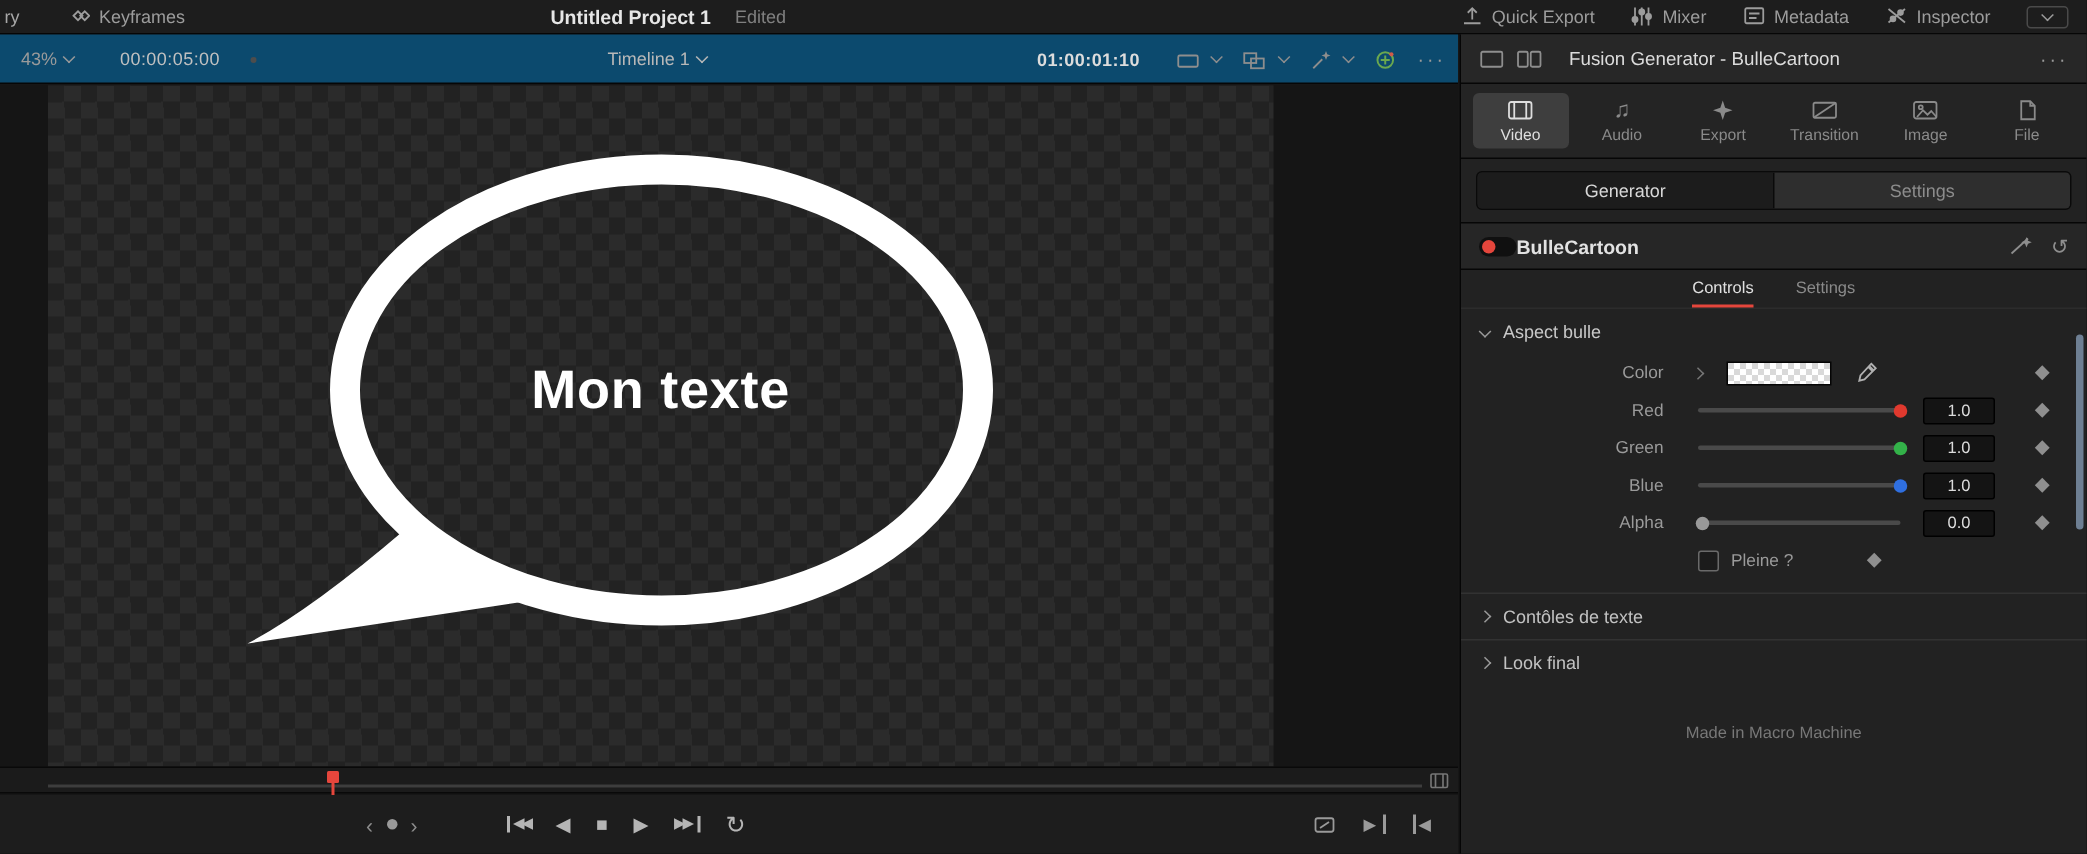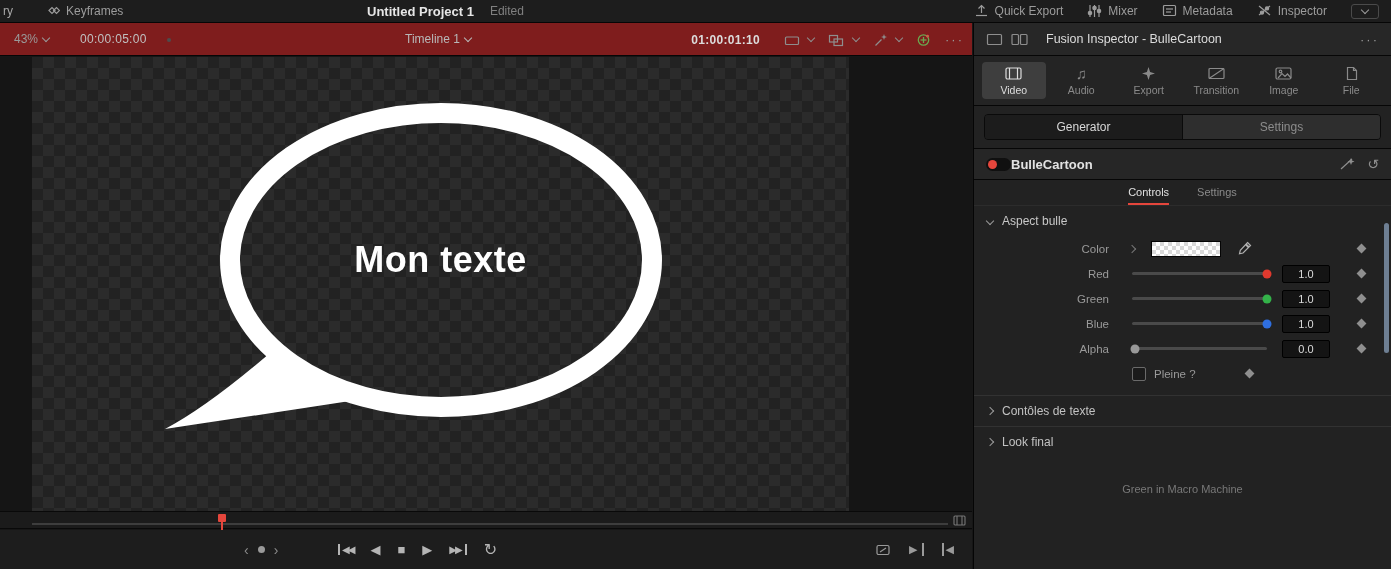--- a/index.html
+++ b/index.html
@@ -17,21 +17,21 @@
   .tb-partial { margin-left:3px; color:#a8a8a8; }
   .tb-item { display:flex; align-items:flex-start; gap:6px; }
   .tb-title { position:absolute; left:367px; top:0; height:22px; display:flex; align-items:center; gap:16px; }
   .proj { font-weight:bold; color:#e6e6e6; font-size:13px; }
   .edited { color:#808080; font-size:12px; }
   .tb-right { margin-left:auto; display:flex; align-items:center; gap:24px; padding-right:12px; }
   .tb-box { border:1px solid #4a4a4a; border-radius:3px; width:28px; height:15px; display:flex; align-items:center; justify-content:center; }
   .tb-box .chev { margin:0 0 2px 0; }
 
   
-  .vtoolbar { position:absolute; left:0; top:23px; width:972px; height:33px; background:#7f1d1d;
+  .vtoolbar { position:absolute; left:0; top:23px; width:972px; height:33px; background:#0c4a6e;
     border-bottom:1px solid #060606; font-size:12px; color:#9a9a9a; }
   .vt-zoom { position:absolute; left:14px; top:9px; }
   .vt-tc { position:absolute; left:80px; top:9px; color:#c0c0c0; letter-spacing:.3px; }
   .vt-dot { position:absolute; left:167px; top:15px; width:4px; height:4px; border-radius:50%; background:#4d4d4d; }
   .vt-tl { position:absolute; left:405px; top:9px; color:#b8b8b8; }
   .vt-right { position:absolute; right:8px; top:0; height:33px; display:flex; align-items:center; gap:14px; color:#8e8e8e; }
   .vt-rtc { font-weight:bold; color:#dcdcdc; margin-right:10px; letter-spacing:.3px; }
   .canvas { position:absolute; left:0; top:57px; width:972px; height:454px; background:#151515; }
   .checker { position:absolute; left:32px; top:0; width:817px; height:454px;
     background:repeating-conic-gradient(#2b2b2b 0% 25%, #222222 0% 50%) 0 0/22px 22px; }
@@ -255,21 +255,21 @@
 
 <div class="inspector">
   <div class="insp-header">
     <svg class="svgi" width="17" height="13" viewBox="0 0 17 13" fill="none" stroke="currentColor" stroke-width="1.2">
       <rect x="1.5" y="1.5" width="14" height="10" rx="1"></rect>
     </svg>
     <svg class="svgi" width="17" height="13" viewBox="0 0 17 13" fill="none" stroke="currentColor" stroke-width="1.2">
       <rect x="1" y="1.5" width="6.5" height="10" rx="1"></rect>
         <rect x="9.5" y="1.5" width="6.5" height="10" rx="1"></rect>
     </svg>
-    <span class="insp-title">Fusion Inspector - BulleCartoon</span>
+    <span class="insp-title">Fusion Generator - BulleCartoon</span>
     <span class="ellips">···</span>
   </div>
 
   <div class="insp-tabs">
     <div class="tab active">
       <svg class="svgi" width="19" height="15" viewBox="0 0 19 15" fill="none" stroke="currentColor" stroke-width="1.2">
         <rect x="2" y="2" width="15" height="11" rx="1.5"></rect>
           <line x1="5.5" y1="2" x2="5.5" y2="13"></line>
           <line x1="13.5" y1="2" x2="13.5" y2="13"></line>
       </svg>
@@ -393,16 +393,16 @@
 
   <div class="collapsed">
     <span class="chev r" style="margin:0"></span>
     <span>Contôles de texte</span>
   </div>
   <div class="collapsed">
     <span class="chev r" style="margin:0"></span>
     <span>Look final</span>
   </div>
 
-  <div class="insp-footer">Green in Macro Machine</div>
+  <div class="insp-footer">Made in Macro Machine</div>
 
   <div class="scrollbar"></div>
 </div>
 
 </body></html>

